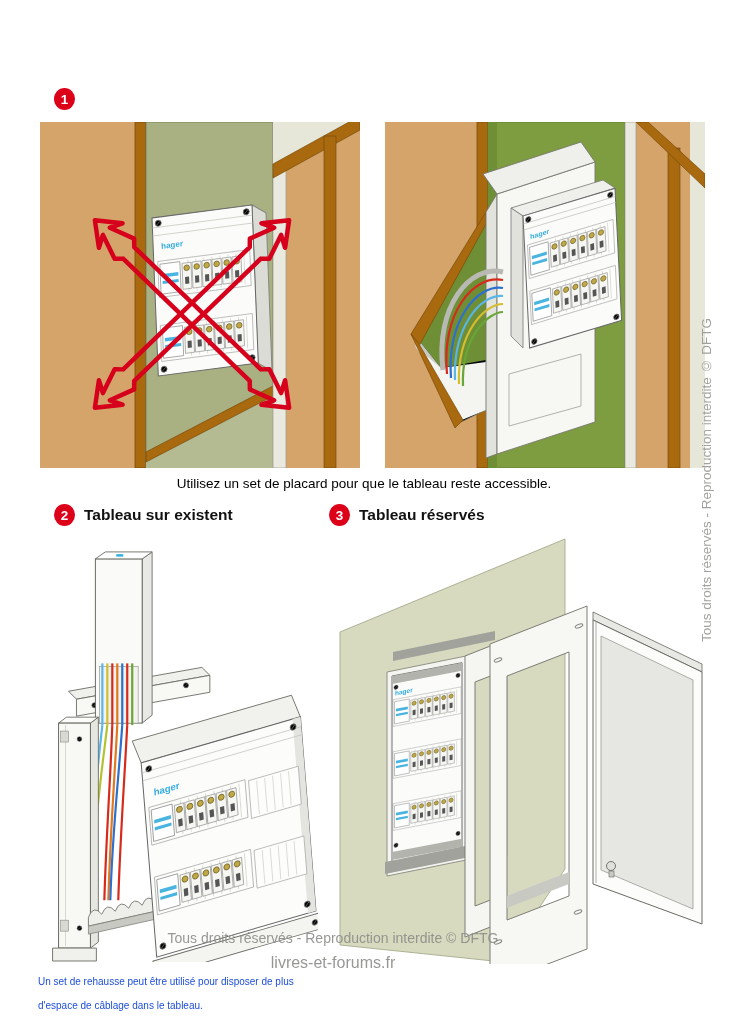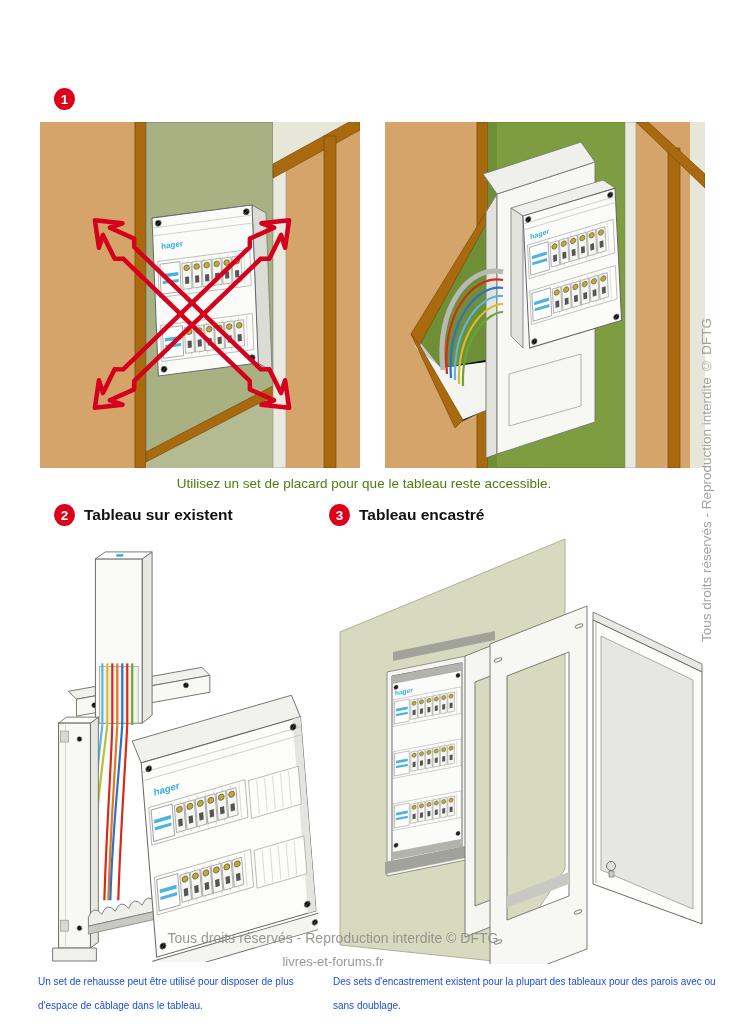--- a/index.html
+++ b/index.html
@@ -8,27 +8,27 @@
     background:#ffffff;overflow:hidden;
     font-family:"Liberation Sans", sans-serif;color:#1a1a1a;
   }
   .abs{position:absolute;}
   .heading{display:flex;align-items:center;gap:9px;font-weight:bold;font-size:15.5px;color:#111;white-space:nowrap;}
   .badge{
     width:21px;height:22px;border-radius:50%;background:#dc0019;color:#ffffff;
     display:flex;align-items:center;justify-content:center;
     font-size:13.5px;font-weight:bold;flex:0 0 auto;
   }
-  .caption{top:476px;left:0;width:728px;text-align:center;font-size:13.5px;color:#4d7c0f;}
+  .caption{top:476px;left:0;width:728px;text-align:center;font-size:13.5px;color:#000000;}
   .note{font-size:10px;line-height:24px;color:#1d4ed8;}
   .note-left{top:970px;left:38px;width:266px;}
   .note-right{top:970px;left:333px;width:392px;}
   .wm{color:#8f8f8b;opacity:0.92;z-index:6;pointer-events:none;}
   .wm-h{top:930px;left:0;width:666px;text-align:center;font-size:14px;}
-  .wm-site{top:954px;left:0;width:666px;text-align:center;font-size:13px;}
+  .wm-site{top:954px;left:0;width:666px;text-align:center;font-size:16px;}
   .wm-v{
     left:699px;top:312px;height:330px;font-size:13.5px;white-space:nowrap;
     writing-mode:vertical-rl;transform:rotate(180deg);color:#9a9a96;
   }
   svg{display:block;}
 </style>
 </head>
 <body>
 
 <div class="page">
@@ -154,21 +154,21 @@
   </svg>
 
   <div class="abs caption">Utilisez un set de placard pour que le tableau reste accessible.</div>
 
   <div class="abs heading" style="left:54px;top:504px;">
     <span class="badge">2</span>
     <span>Tableau sur existent</span>
   </div>
   <div class="abs heading" style="left:329px;top:504px;">
     <span class="badge">3</span>
-    <span>Tableau encastré</span>
+    <span>Tableau réservés</span>
   </div>
 
   <svg class="abs" style="left:38px;top:534px;" width="280" height="428" viewBox="0 0 280 430">
 
     <polygon points="38,166 172,142 164,134 30,158" fill="#f0f0ec" stroke="#6a6a64" stroke-width="0.9"></polygon>
     <polygon points="38,166 172,142 172,159 38,183" fill="#f8f8f5" stroke="#6a6a64" stroke-width="0.9"></polygon>
     <use href="#scrw" transform="translate(56,172) scale(0.85)"></use>
     <use href="#scrw" transform="translate(148,152) scale(0.85)"></use>
 
     <g>
@@ -280,15 +280,14 @@
       <circle cx="276" cy="342" r="4.5" fill="#e0e0db" stroke="#666" stroke-width="0.9"></circle>
       <rect x="274" y="347" width="5" height="6" fill="#c9c9c4" stroke="#666" stroke-width="0.6"></rect>
     </g>
   </svg>
 
   <div class="abs wm wm-h">Tous droits réservés - Reproduction interdite © DFTG</div>
   <div class="abs wm wm-site">livres-et-forums.fr</div>
   <div class="abs wm wm-v">Tous droits réservés - Reproduction interdite © DFTG</div>
 
   <div class="abs note note-left">Un set de rehausse peut être utilisé pour disposer de plus d'espace de câblage dans le tableau.</div>
-  <div class="abs note note-right">Des sets d'encastrement existent pour la plupart des tableaux pour des parois avec ou sans doublage.</div>
 
 </div>
 
 </body></html>

